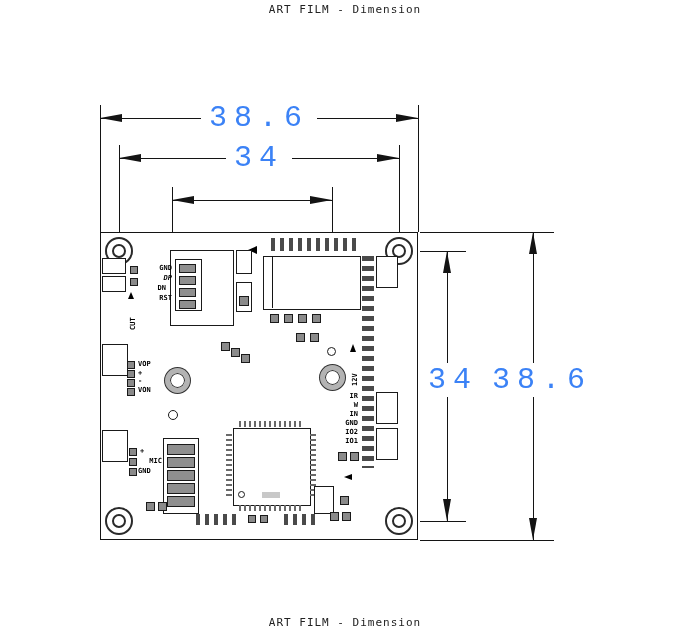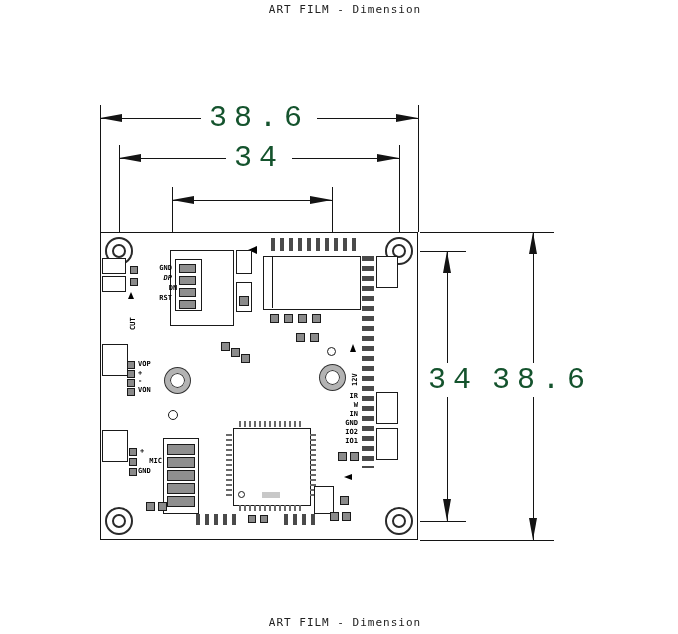--- a/index.html
+++ b/index.html
@@ -9,21 +9,21 @@
          letter-spacing:1px;font-weight:normal;color:#222;}
   .hline{position:absolute;height:1px;background:#141414;}
   .vline{position:absolute;width:1px;background:#141414;}
   .ar{position:absolute;width:0;height:0;}
   .ar-l{border-top:4px solid transparent;border-bottom:4px solid transparent;border-right:22px solid #141414;}
   .ar-r{border-top:4px solid transparent;border-bottom:4px solid transparent;border-left:22px solid #141414;}
   .ar-u{border-left:4px solid transparent;border-right:4px solid transparent;border-bottom:22px solid #141414;}
   .ar-d{border-left:4px solid transparent;border-right:4px solid transparent;border-top:22px solid #141414;}
   .dimwrap{position:absolute;text-align:center;height:34px;line-height:34px;}
   .dimtext{display:inline-block;background:#fff;padding:0 8px;
-           font-family:"Liberation Mono",monospace;font-size:30px;letter-spacing:7px;color:#14532d;}
+           font-family:"Liberation Mono",monospace;font-size:30px;letter-spacing:7px;color:#3b82f6;}
   .board{position:absolute;border:1px solid #141414;background:#fff;box-sizing:border-box;}
   .hole{position:absolute;width:24px;height:24px;border:2px solid #2a2a2a;border-radius:50%;
         background:#fff;display:flex;align-items:center;justify-content:center;}
   .hole i{display:block;width:10px;height:10px;border:2px solid #2a2a2a;border-radius:50%;background:#fff;}
   .lenshole{position:absolute;width:15px;height:15px;border:5px solid #b3b3b3;border-radius:50%;
             background:#fff;box-shadow:0 0 0 1px #333, inset 0 0 0 1px #333;}
   .circ{position:absolute;border:1px solid #1a1a1a;border-radius:50%;background:#fff;}
   .wrect{position:absolute;border:1px solid #1a1a1a;background:#fff;}
   .grect{position:absolute;border:1px solid #1a1a1a;background:#8f8f8f;}
   .sq{position:absolute;width:7px;height:7px;border:1px solid #1a1a1a;background:#8a8a8a;}
@@ -94,21 +94,21 @@
     </div>
 
   <div class="wrect" style="left:170px;top:250px;width:62px;height:74px;"></div>
   <div class="wrect" style="left:175px;top:259px;width:25px;height:50px;"></div>
   <div class="grect" style="left:179px;top:264px;width:15px;height:7px;"></div>
   <div class="grect" style="left:179px;top:276px;width:15px;height:7px;"></div>
   <div class="grect" style="left:179px;top:288px;width:15px;height:7px;"></div>
   <div class="grect" style="left:179px;top:300px;width:15px;height:7px;"></div>
   <div class="tl tlr" style="left:146px;top:264px;width:26px;">GND</div>
   <div class="tl tlr" style="left:146px;top:274px;width:26px;font-style:italic;">DP</div>
-  <div class="tl tlr" style="left:160px;top:284px;width:26px;text-align:center;">DN</div>
+  <div class="tl tlr" style="left:140px;top:284px;width:26px;">DN</div>
   <div class="tl tlr" style="left:146px;top:294px;width:26px;">RST</div>
   <div class="sq" style="left:130px;top:266px;width:6px;height:6px;"></div>
   <div class="sq" style="left:130px;top:278px;width:6px;height:6px;"></div>
 
   <div class="ar" style="left:128px;top:292px;border-left:3px solid transparent;border-right:3px solid transparent;border-bottom:7px solid #000;"></div>
   <div class="tl rot" style="left:129px;top:330px;">CUT</div>
 
   <div class="wrect" style="left:102px;top:258px;width:22px;height:14px;"></div>
   <div class="wrect" style="left:102px;top:276px;width:22px;height:14px;"></div>
   <div class="wrect" style="left:102px;top:344px;width:24px;height:30px;"></div>

